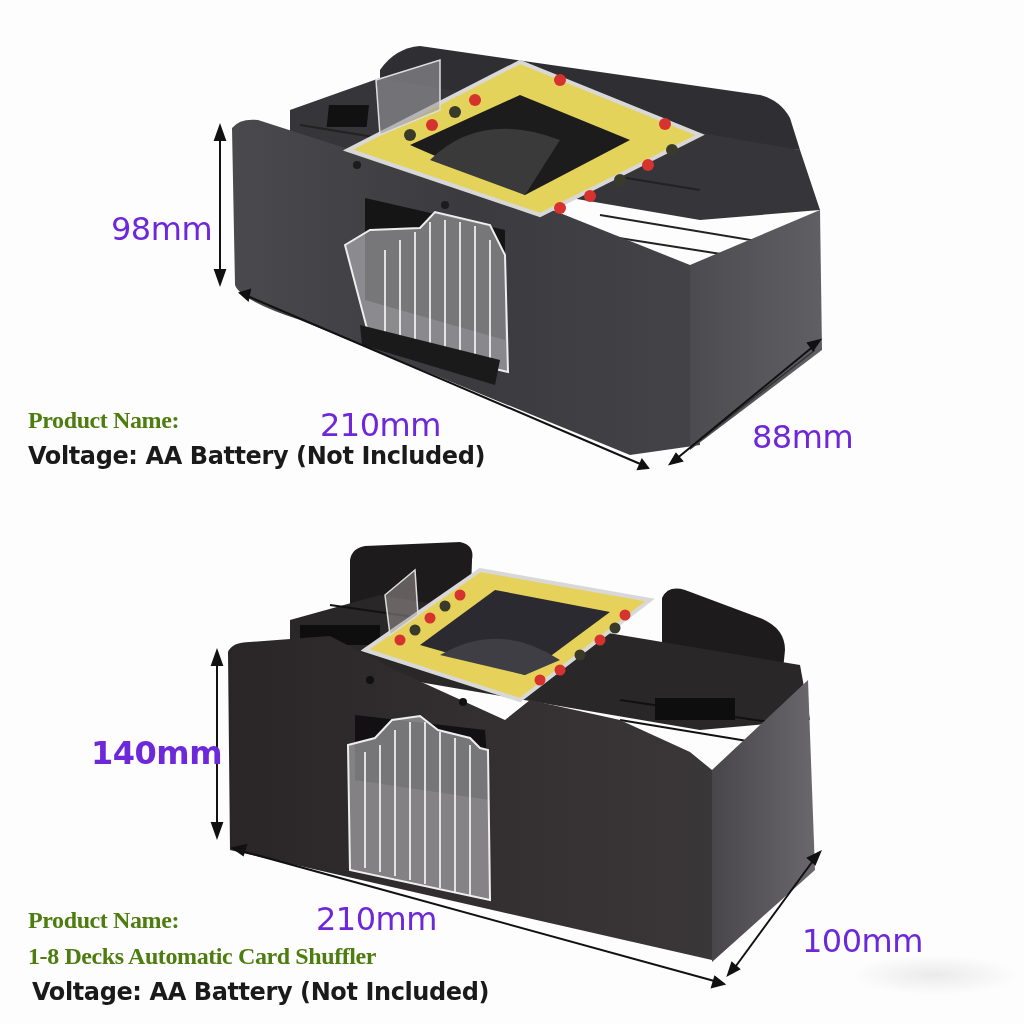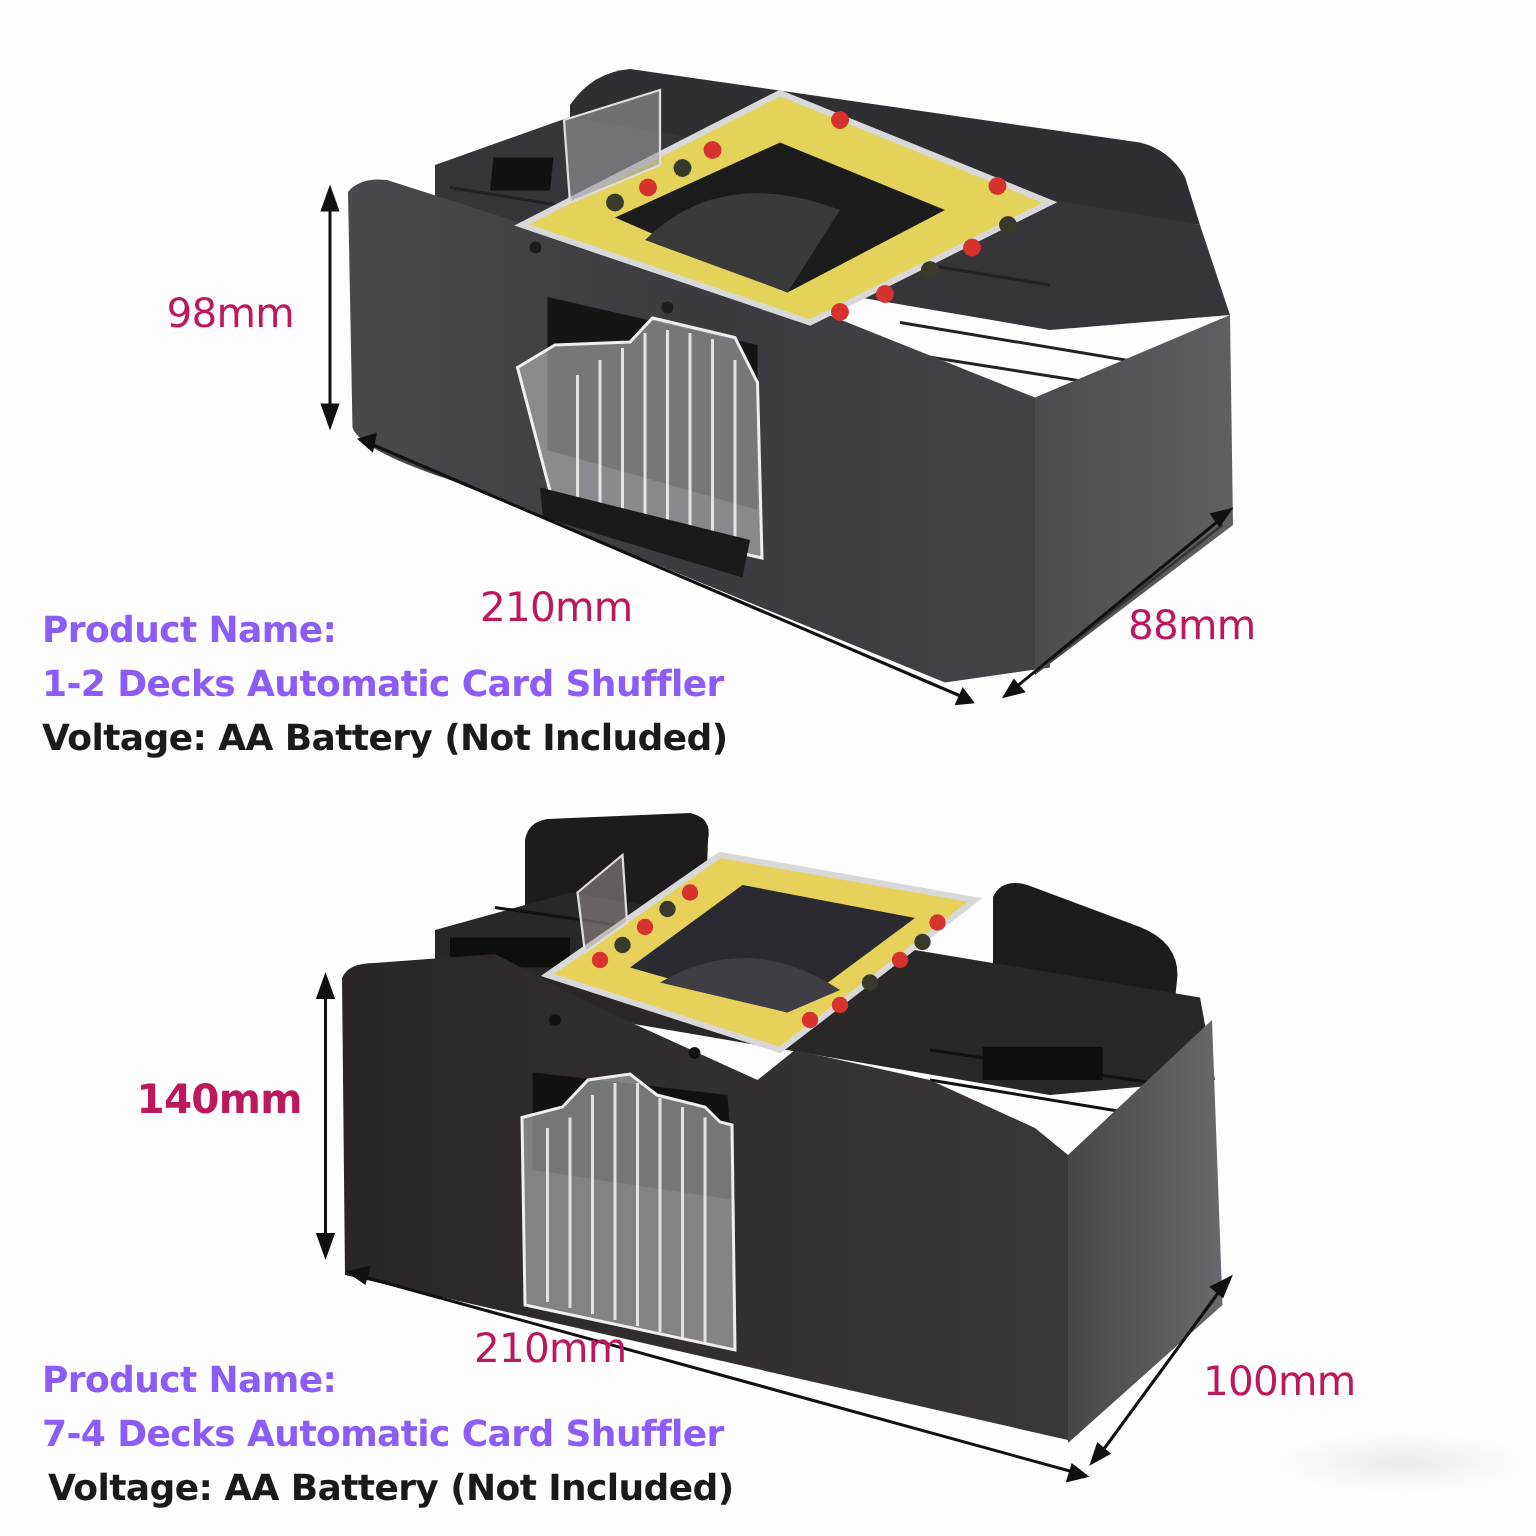--- a/index.html
+++ b/index.html
@@ -1,20 +1,20 @@
 <!DOCTYPE html>
 <html><head>
 <meta charset="utf-8">
 <style>
   * { margin: 0; padding: 0; box-sizing: border-box; }
   html, body { width: 1024px; height: 1024px; background: #fdfdfd; overflow: hidden; }
   body { position: relative; font-family: "DejaVu Sans", "Liberation Sans", sans-serif; color: #111; }
-  .dim-label { position: absolute; font-size: 27px; color: #be185d; letter-spacing: -0.5px; }
+  .dim-label { position: absolute; font-size: 32px; color: #6d28d9; letter-spacing: -0.5px; margin-top: 16px; }
   .spec { position: absolute; left: 28px; font-size: 24px; line-height: 36px; color: #1a1a1a; letter-spacing: -0.4px; }
-  .spec .name-head, .spec .name-val { font-weight: bold; color: #8b5cf6; }
+  .spec .name-head, .spec .name-val { font-weight: bold; color: #4d7c0f; font-family: Liberation Serif, serif; }
   .spec div { white-space: nowrap; font-weight: bold; }
   svg.product { position: absolute; overflow: visible; }
   .shadow-blob { position: absolute; left: 850px; top: 955px; width: 170px; height: 40px; background: radial-gradient(ellipse at center, rgba(200,200,200,0.35), rgba(255,255,255,0) 70%); }
 </style>
 </head>
 <body>
 
 <div>
 
   <svg class="product" style="left:0;top:0;" width="1024" height="500" viewBox="0 0 1024 500">
@@ -98,21 +98,20 @@
       <polygon points="820,340 813,350 808,343"></polygon>
     </g>
   </svg>
 
   <div class="dim-label" style="left:111px;top:194px;">98mm</div>
   <div class="dim-label" style="left:320px;top:390px;">210mm</div>
   <div class="dim-label" style="left:752px;top:402px;">88mm</div>
 
   <div class="spec" style="top:402px;">
     <div class="name-head">Product Name:</div>
-    <div class="name-val">1-2 Decks Automatic Card Shuffler</div>
     <div>Voltage: AA Battery (Not Included)</div>
   </div>
 </div>
 
 <div>
 
   <svg class="product" style="left:0;top:0;" width="1024" height="1024" viewBox="0 0 1024 1024">
     <defs>
       <linearGradient id="g2front" x1="0" y1="0" x2="1" y2="0">
         <stop offset="0" stop-color="#2a2628"></stop>
@@ -191,16 +190,16 @@
   </svg>
 
   <div class="shadow-blob"></div>
 
   <div class="dim-label" style="left:91px;top:718px;font-weight:bold;">140mm</div>
   <div class="dim-label" style="left:316px;top:884px;">210mm</div>
   <div class="dim-label" style="left:802px;top:906px;">100mm</div>
 
   <div class="spec" style="top:902px;">
     <div class="name-head">Product Name:</div>
-    <div class="name-val">7-4 Decks Automatic Card Shuffler</div>
+    <div class="name-val">1-8 Decks Automatic Card Shuffler</div>
     <div style="padding-left:4px;">Voltage: AA Battery (Not Included)</div>
   </div>
 </div>
 
 </body></html>

